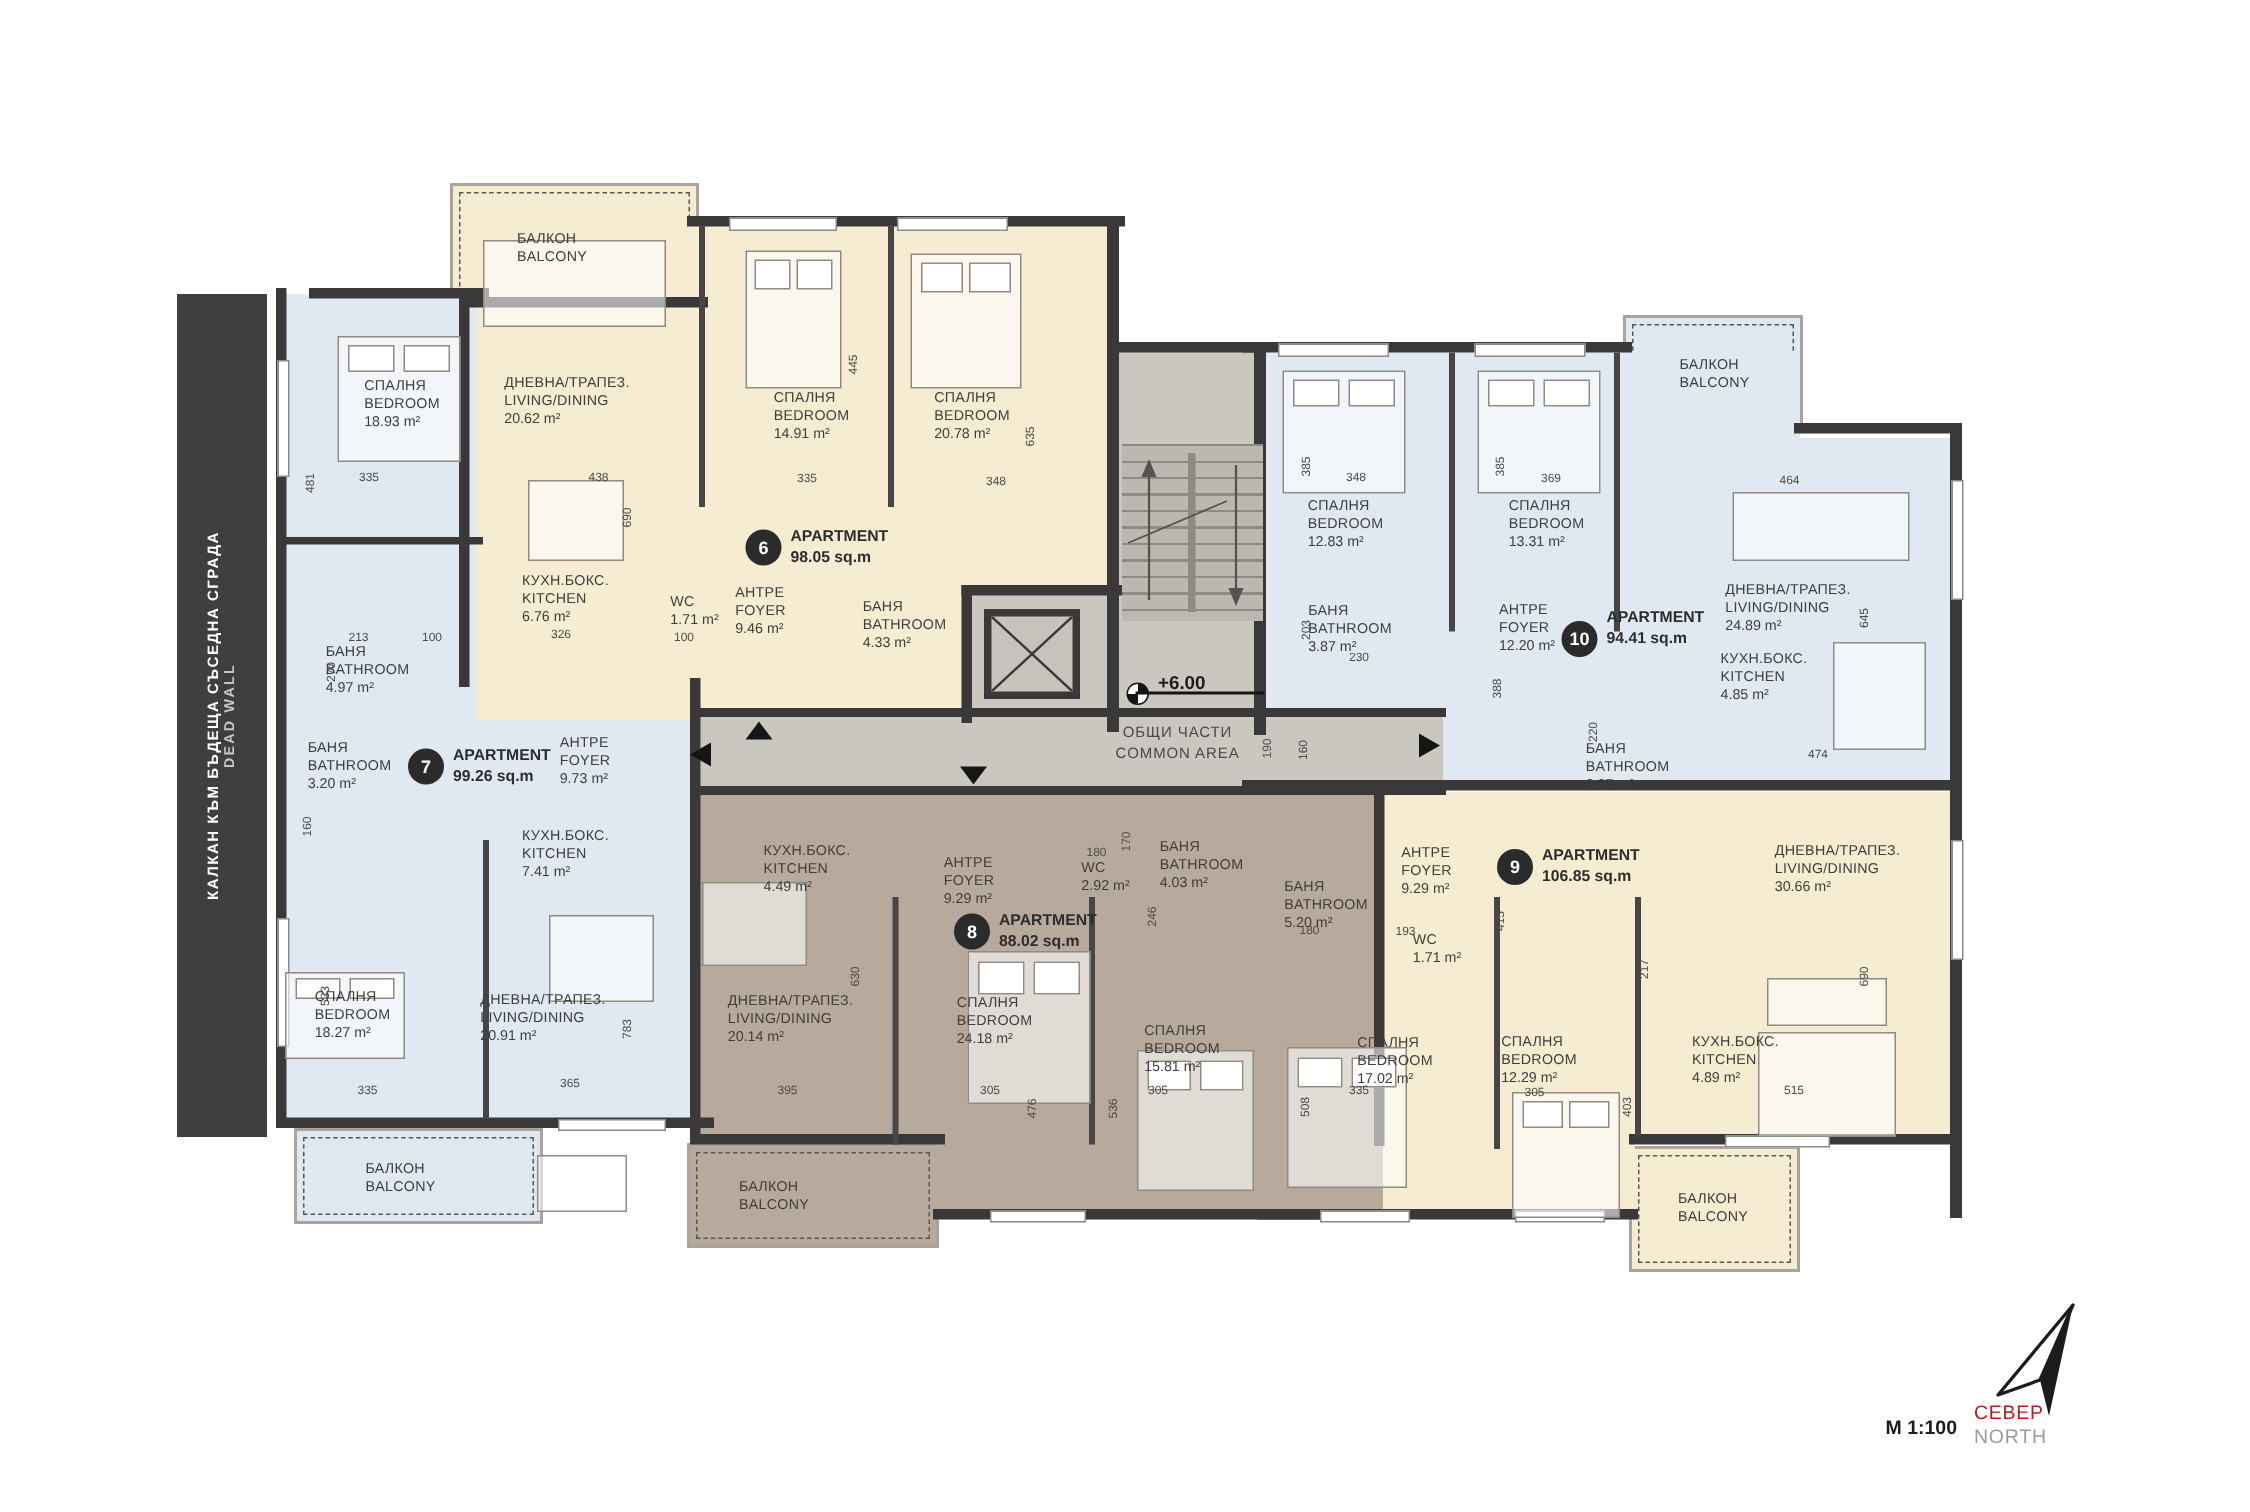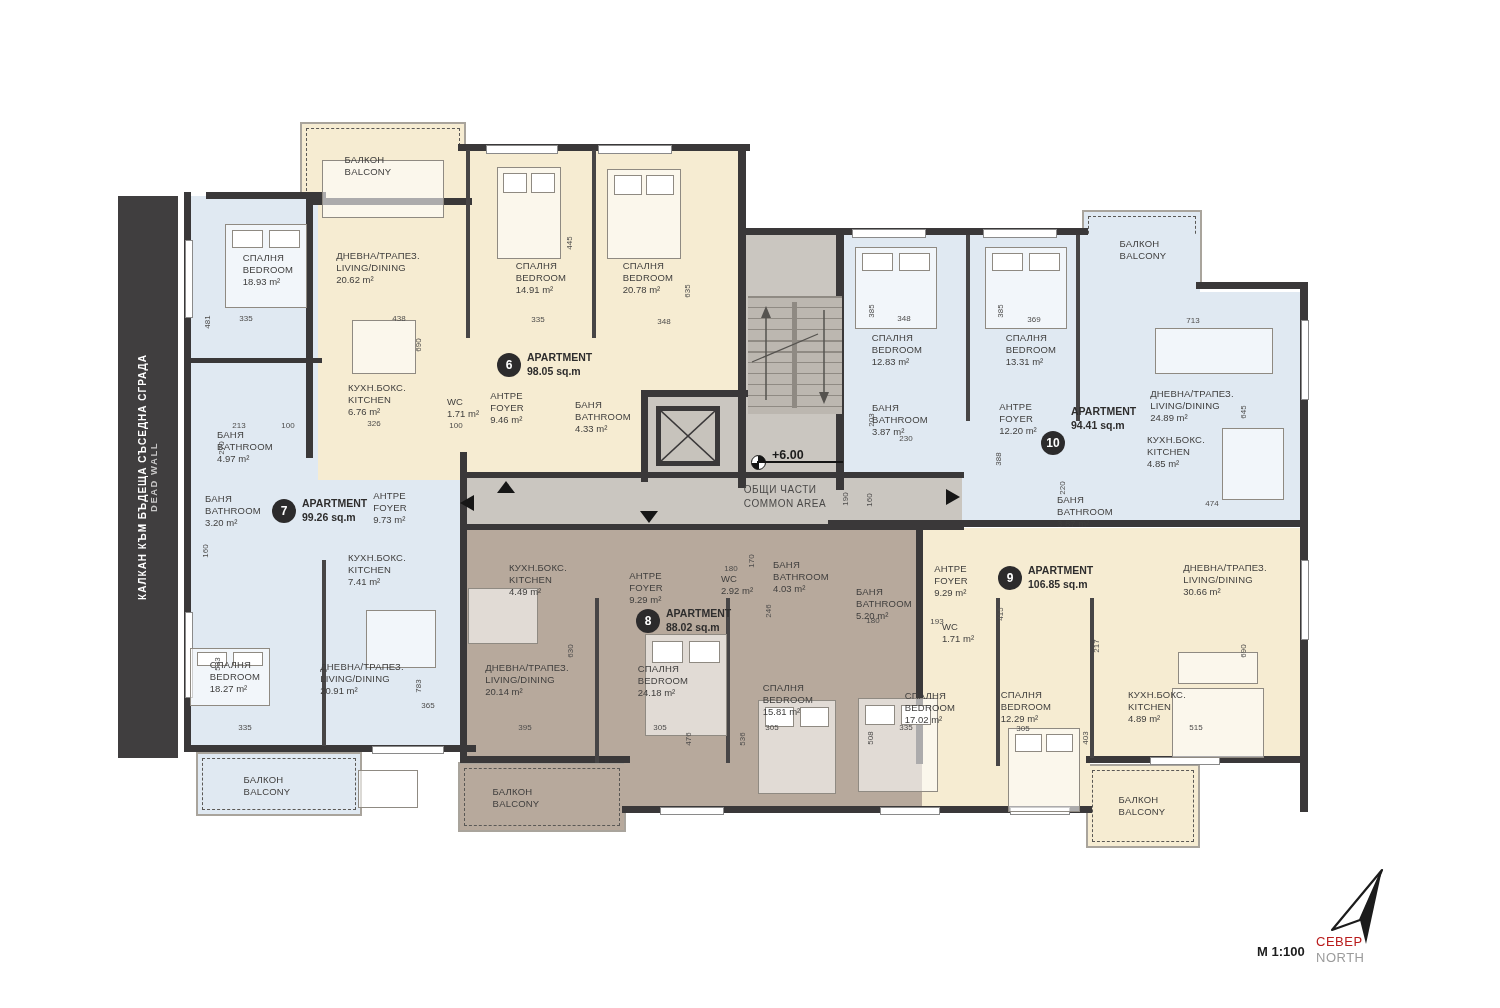--- a/index.html
+++ b/index.html
@@ -40,21 +40,21 @@
   .deadwall{position:absolute;background:#403e3f;z-index:30;}
   .deadwall .txt{position:absolute;left:50%;top:50%;width:540px;transform:translate(-50%,-50%) rotate(-90deg);
                  text-align:center;}
   .deadwall .l1{display:block;font-size:10px;font-weight:bold;color:#ffffff;letter-spacing:1px;}
   .deadwall .l2{display:block;font-size:9.5px;font-weight:bold;color:#c7c6c6;letter-spacing:1.5px;}
   .lvl-circle{position:absolute;width:13px;height:13px;border-radius:50%;border:1px solid #141414;
               background:conic-gradient(#141414 0 90deg,#fff 90deg 180deg,#141414 180deg 270deg,#fff 270deg 360deg);
               z-index:42;}
   .lvl-line{position:absolute;height:1.5px;background:#141414;z-index:42;}
   .lvl-text{position:absolute;transform:translateY(-50%);font-weight:bold;font-size:12.5px;color:#1c1c1c;z-index:42;}
-  .common-label{position:absolute;transform:translate(-50%,-50%);text-align:left;font-size:10px;
+  .common-label{position:absolute;transform:translate(-50%,-50%);text-align:center;font-size:10px;
                 color:#4a4948;letter-spacing:.6px;line-height:1.35;z-index:40;}
   .common-label span{display:block;}
   .scale-text{position:absolute;font-weight:bold;font-size:13px;color:#1d1d1d;z-index:45;margin-left:12px;}
   .north-bg{position:absolute;font-size:13px;color:#b91c1c;letter-spacing:.5px;z-index:45;}
   .north-en{position:absolute;font-size:13px;color:#9b9b9b;letter-spacing:.5px;z-index:45;}
 </style>
 </head>
 <body>
 
 <div class="stage">
@@ -208,42 +208,42 @@
       <span class="dim v" style="left: 221px; top: 448px;">270</span>
       <span class="dim" style="left: 456px; top: 425px;">100</span>
       <span class="dim v" style="left: 569px; top: 243px;">445</span>
       <span class="dim" style="left: 538px; top: 319px;">335</span>
       <span class="dim" style="left: 664px; top: 321px;">348</span>
       <span class="dim v" style="left: 687px; top: 291px;">635</span>
       <span class="dim" style="left: 904px; top: 318px;">348</span>
       <span class="dim" style="left: 1034px; top: 319px;">369</span>
       <span class="dim v" style="left: 871px; top: 311px;">385</span>
       <span class="dim v" style="left: 1000px; top: 311px;">385</span>
-      <span class="dim" style="left: 1193px; top: 320px;">713</span>
+      <span class="dim" style="left: 1193px; top: 320px;">464</span>
       <span class="dim v" style="left: 1243px; top: 412px;">645</span>
       <span class="dim" style="left: 1212px; top: 503px;">474</span>
       <span class="dim" style="left: 906px; top: 438px;">230</span>
       <span class="dim v" style="left: 869px; top: 500px;">160</span>
       <span class="dim v" style="left: 845px; top: 499px;">190</span>
       <span class="dim v" style="left: 998px; top: 459px;">388</span>
       <span class="dim v" style="left: 1062px; top: 488px;">220</span>
       <span class="dim v" style="left: 570px; top: 651px;">630</span>
       <span class="dim" style="left: 525px; top: 727px;">395</span>
       <span class="dim" style="left: 660px; top: 727px;">305</span>
       <span class="dim v" style="left: 688px; top: 739px;">476</span>
       <span class="dim v" style="left: 742px; top: 739px;">536</span>
       <span class="dim" style="left: 772px; top: 727px;">305</span>
       <span class="dim" style="left: 906px; top: 727px;">335</span>
       <span class="dim v" style="left: 870px; top: 738px;">508</span>
       <span class="dim" style="left: 1023px; top: 728px;">305</span>
       <span class="dim v" style="left: 1085px; top: 738px;">403</span>
       <span class="dim v" style="left: 1096px; top: 646px;">217</span>
       <span class="dim" style="left: 1196px; top: 727px;">515</span>
       <span class="dim v" style="left: 1243px; top: 651px;">690</span>
-      <span class="dim" style="left: 380px; top: 705px; margin-left: 48px;">365</span>
+      <span class="dim" style="left: 380px; top: 722px;">365</span>
       <span class="dim" style="left: 245px; top: 727px;">335</span>
       <span class="dim v" style="left: 217px; top: 664px;">533</span>
       <span class="dim v" style="left: 418px; top: 686px;">783</span>
       <span class="dim" style="left: 731px; top: 568px;">180</span>
       <span class="dim v" style="left: 751px; top: 561px;">170</span>
       <span class="dim v" style="left: 768px; top: 611px;">246</span>
       <span class="dim v" style="left: 1000px; top: 614px;">415</span>
       <span class="dim" style="left: 937px; top: 621px;">193</span>
       <span class="dim" style="left: 873px; top: 620px;">180</span>
       <span class="dim v" style="left: 205px; top: 551px;">160</span>
@@ -456,21 +456,21 @@
     </div>
   <div class="atitle" style="left:302px;top:511px;"><span>APARTMENT</span><br><span>99.26 sq.m</span></div>
   <div class="badge" style="left:648px;top:621px;">
       <span>8</span>
     </div>
   <div class="atitle" style="left:666px;top:621px;"><span>APARTMENT</span><br><span>88.02 sq.m</span></div>
   <div class="badge" style="left:1010px;top:578px;">
       <span>9</span>
     </div>
   <div class="atitle" style="left:1028px;top:578px;"><span>APARTMENT</span><br><span>106.85 sq.m</span></div>
-  <div class="badge" style="left:1053px;top:443px;">
+  <div class="badge" style="left:1053px;top:426px;">
       <span>10</span>
     </div>
   <div class="atitle" style="left:1071px;top:419px;"><span>APARTMENT</span><br><span>94.41 sq.m</span></div>
 
   <div class="common-label" style="left:785px;top:496px;">
     <span>ОБЩИ ЧАСТИ</span>
       <span>COMMON AREA</span>
   </div>
   <div class="lvl-circle" style="left:751px;top:455px;"></div>
   <div class="lvl-line" style="left:757px;top:461px;width:86px;"></div>

